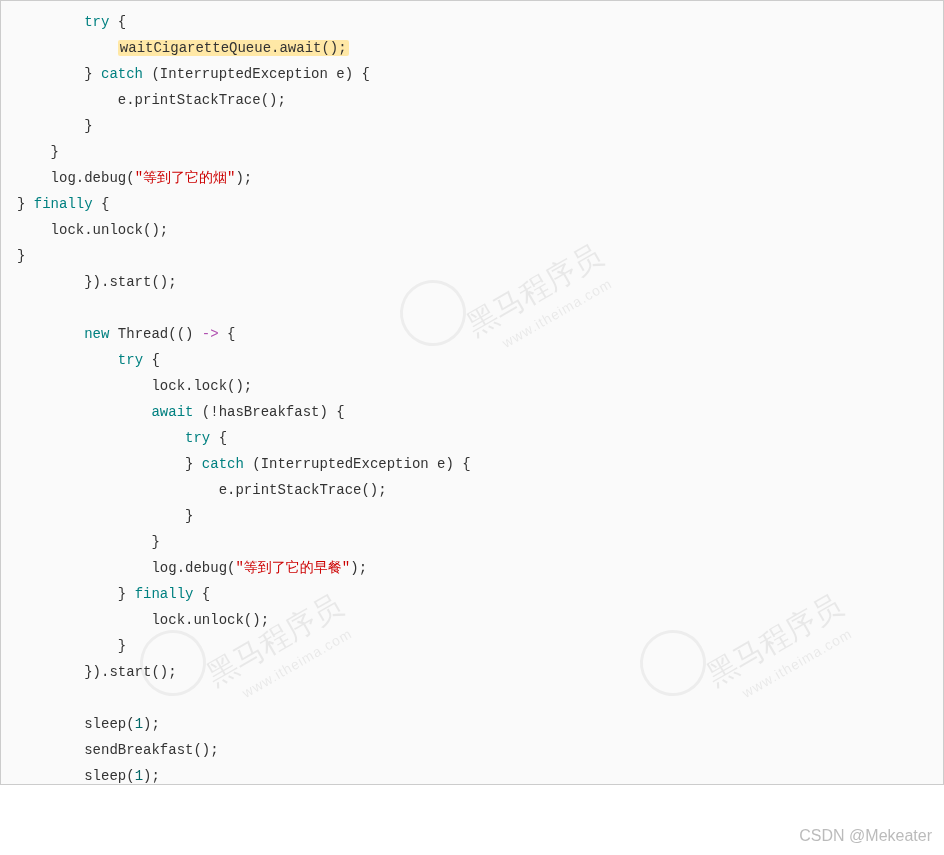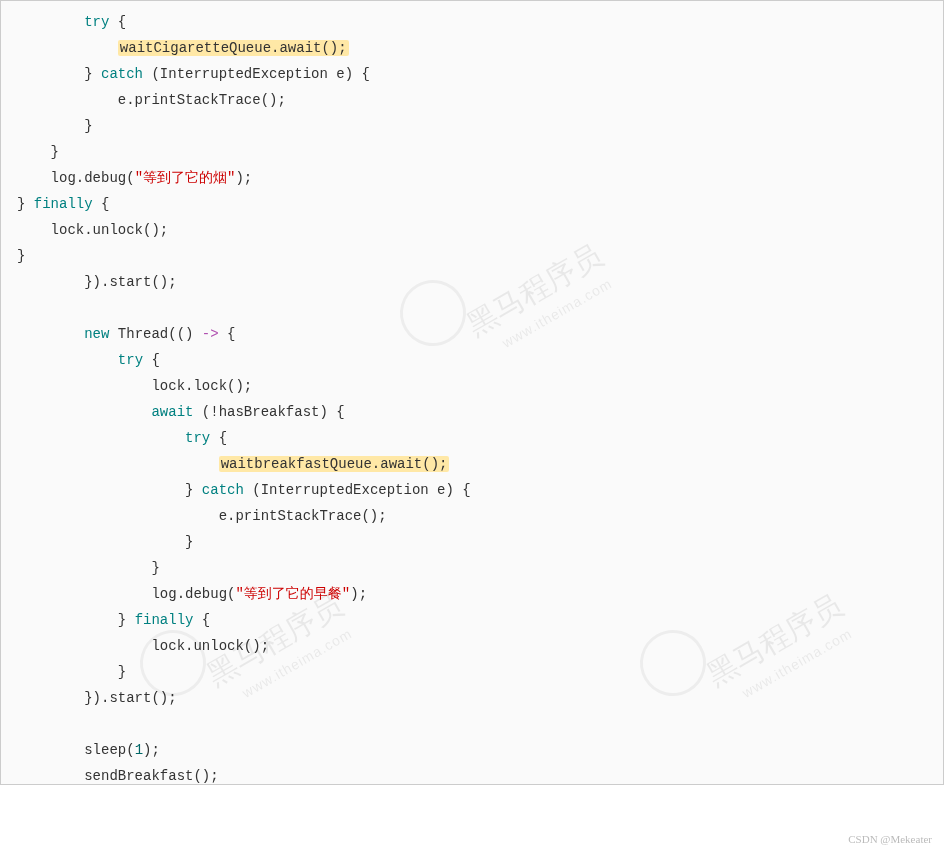--- a/index.html
+++ b/index.html
@@ -52,23 +52,23 @@
     width:60px;height:60px;
     border:3px solid rgba(0,0,0,0.05);
     border-radius:50%;
     transform: rotate(-30deg);
     pointer-events:none;
   }
   .wm-csdn {
     position:absolute;
     right:12px;
     bottom:10px;
-    font-family: Liberation Serif, serif;
+    font-family: Liberation Sans, sans-serif;
     color: rgba(120,120,120,0.5);
-    font-size:11px;
+    font-size:16px;
     pointer-events:none;
   }
 </style>
 </head>
 <body>
 
 <div class="code-container">
 <pre>        <span class="kw">try</span> {
             <span class="hl">waitCigaretteQueue.await();</span>
         } <span class="kw">catch</span> (InterruptedException e) {
@@ -79,21 +79,20 @@
 } <span class="kw">finally</span> {
     lock.unlock();
 }
         }).start();
 
         <span class="kw">new</span> Thread(() <span class="arrow">-&gt;</span> {
             <span class="kw">try</span> {
                 lock.lock();
                 <span class="kw">await</span> (!hasBreakfast) {
                     <span class="kw">try</span> {
-                        <span class="hl">waitbreakfastQueue.await();</span>
                     } <span class="kw">catch</span> (InterruptedException e) {
                         e.printStackTrace();
                     }
                 }
                 log.debug(<span class="str">"等到了它的早餐"</span>);
             } <span class="kw">finally</span> {
                 lock.unlock();
             }
         }).start();
 

